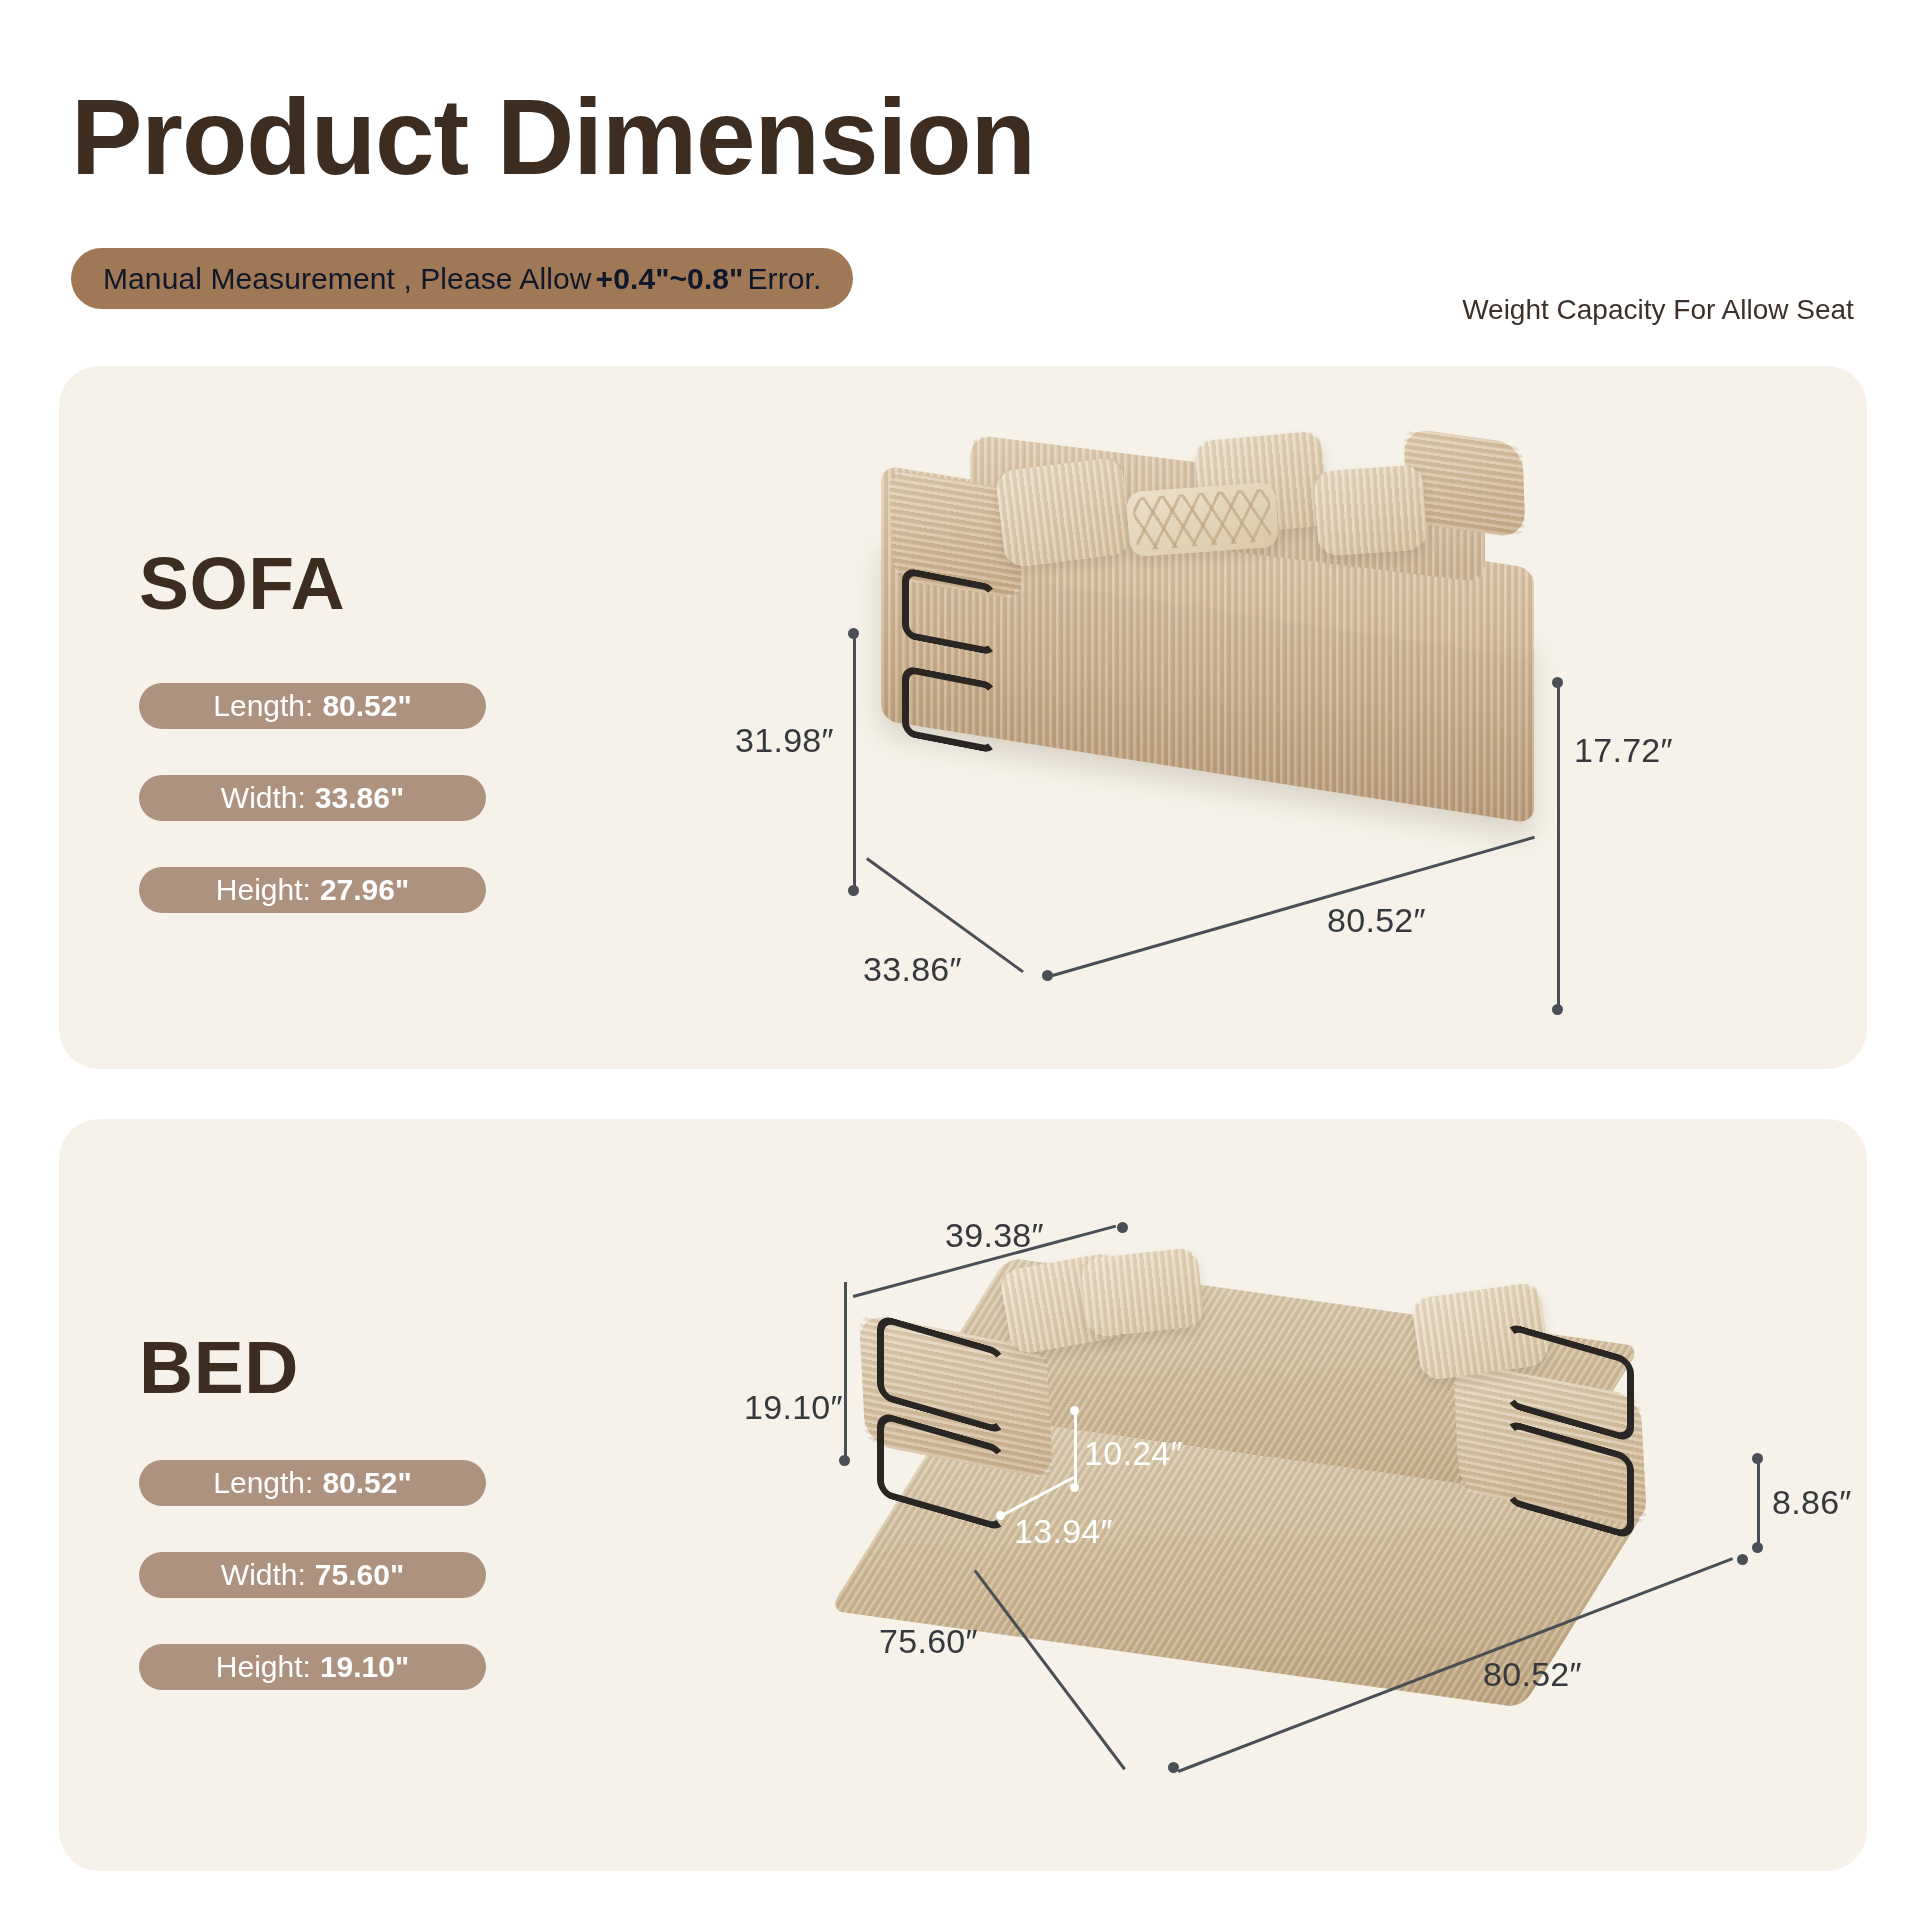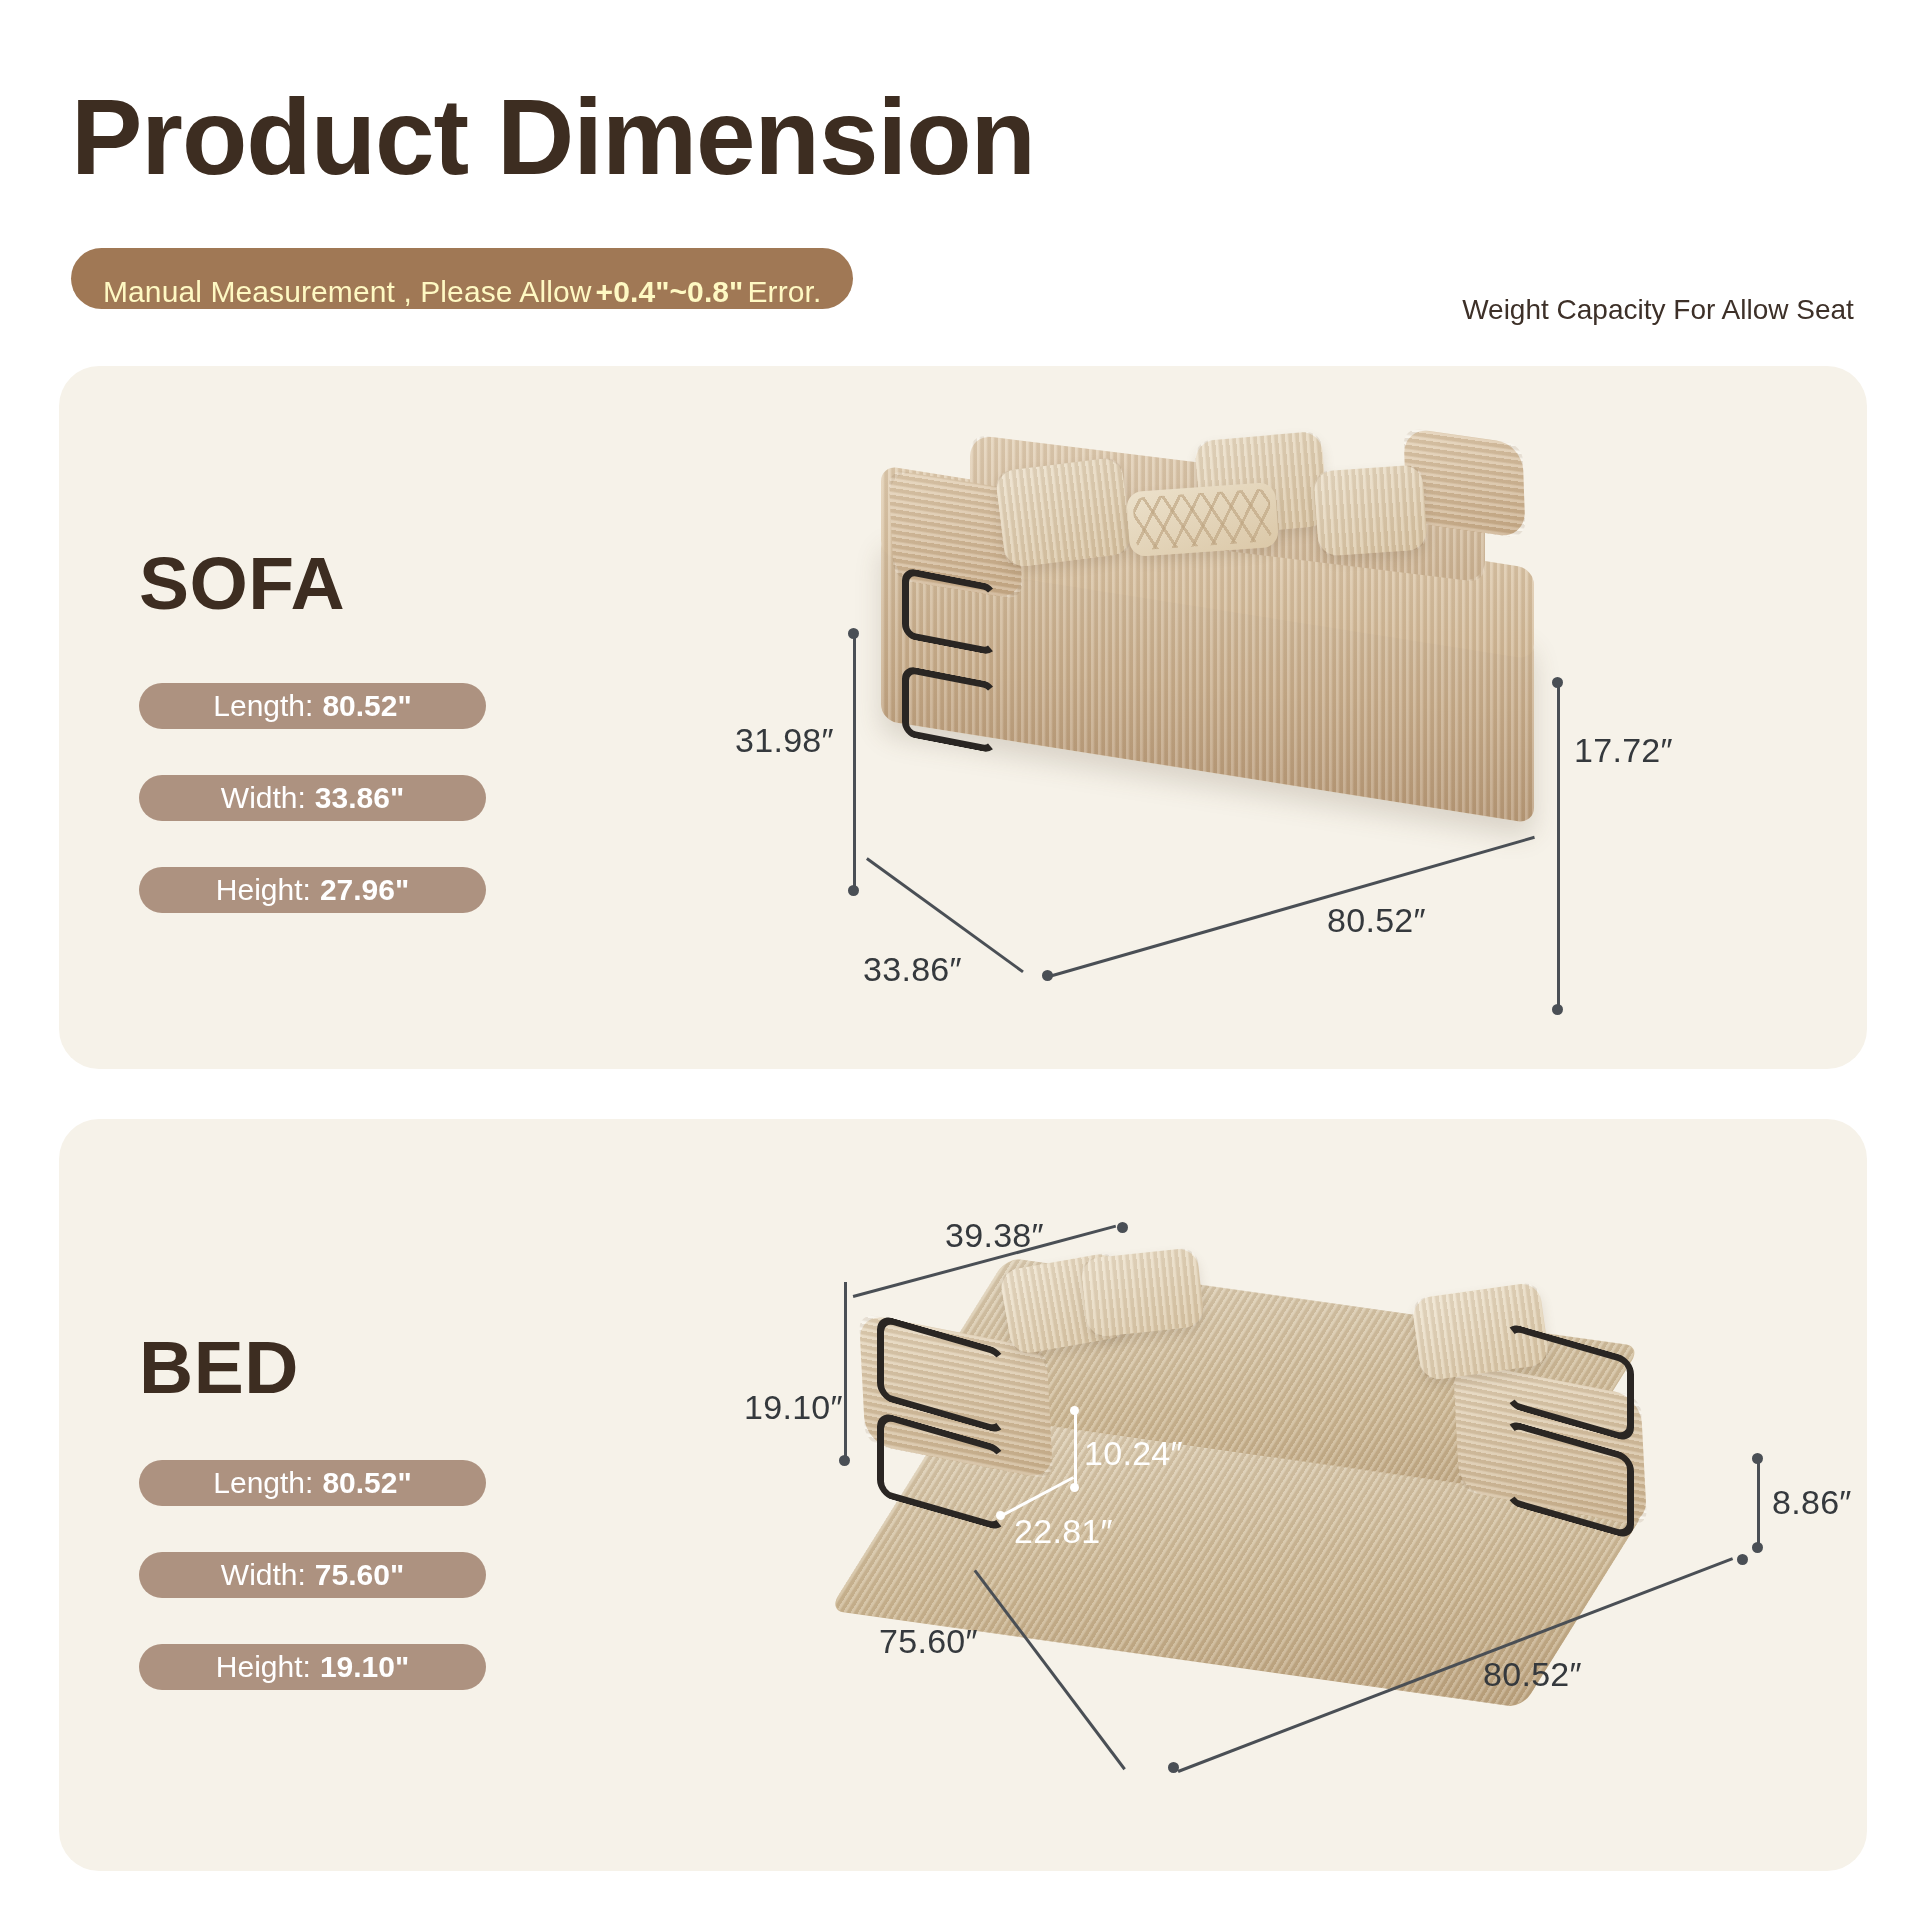--- a/index.html
+++ b/index.html
@@ -40,24 +40,24 @@
   }
 
   .subtitle-pill {
     position: absolute;
     left: 71px;
     top: 248px;
     height: 61px;
     padding: 0 32px;
     border-radius: 31px;
     background: #a07855;
-    color: #fef9c3;
+    color: #0f172a;
     font-size: 30px;
     display: flex;
-    align-items: flex-end;
+    align-items: center;
     white-space: nowrap;
     letter-spacing: 0.1px;
   }
   .subtitle-pill .pre,
   .subtitle-pill .post { font-weight: 400; }
   .subtitle-pill .strong { font-weight: 700; padding: 0 4px; }
 
   
   .weight-badge {
     position: absolute;
@@ -492,21 +492,21 @@
     <span class="dot" style="left:839px; top:1455px;"></span>
     <span class="dim-label" style="left:744px; top:1388px;">19.10″</span>
 
     <span class="leader v light" style="left:1074px; top:1411px; height:77px;"></span>
     <span class="dot light" style="left:1070px; top:1406px;"></span>
     <span class="dot light" style="left:1070px; top:1483px;"></span>
     <span class="dim-label light" style="left:1084px; top:1434px;">10.24″</span>
 
     <span class="diag-line light" style="left:1000px; top:1515px; width:83px; transform:rotate(-28deg);"></span>
     <span class="dot light" style="left:996px; top:1511px;"></span>
-    <span class="dim-label light" style="left:1014px; top:1512px;">22.81″</span>
+    <span class="dim-label light" style="left:1014px; top:1512px;">13.94″</span>
 
     <span class="leader v" style="left:1757px; top:1458px; height:89px;"></span>
     <span class="dot" style="left:1752px; top:1453px;"></span>
     <span class="dot" style="left:1752px; top:1542px;"></span>
     <span class="dim-label" style="left:1772px; top:1483px;">8.86″</span>
 
     <span class="diag-line" style="left:975px; top:1569px; width:249px; transform:rotate(53deg);"></span>
     <span class="dot" style="left:1168px; top:1762px;"></span>
     <span class="dim-label" style="left:879px; top:1622px;">75.60″</span>
 

